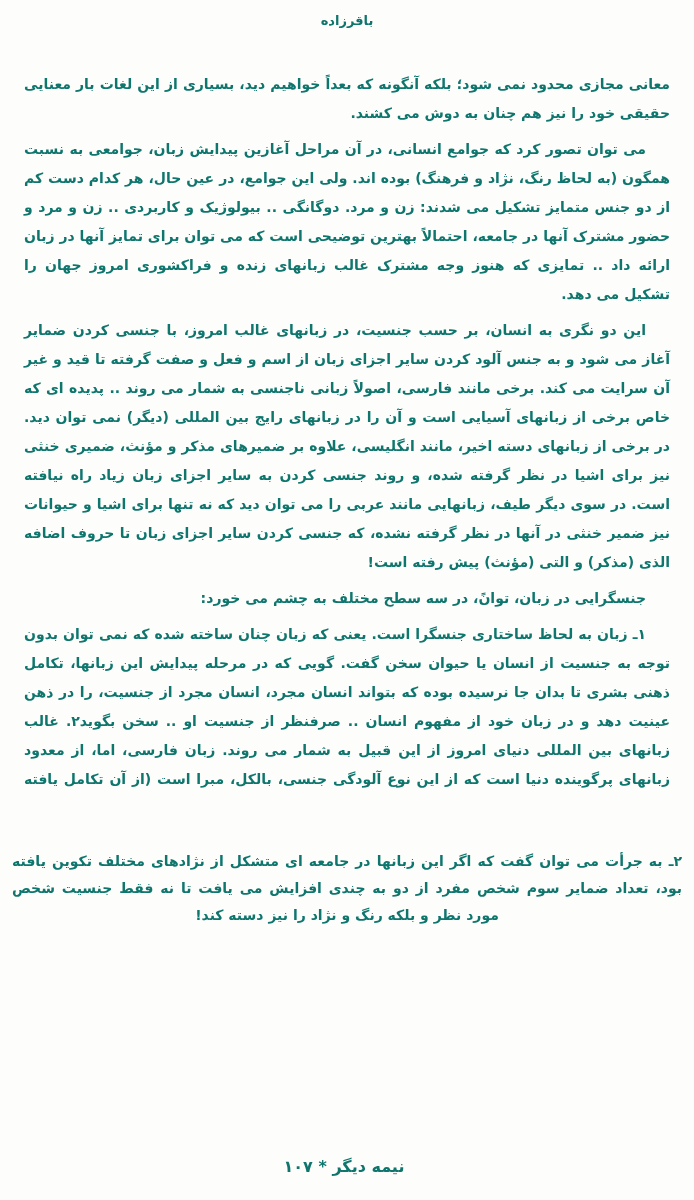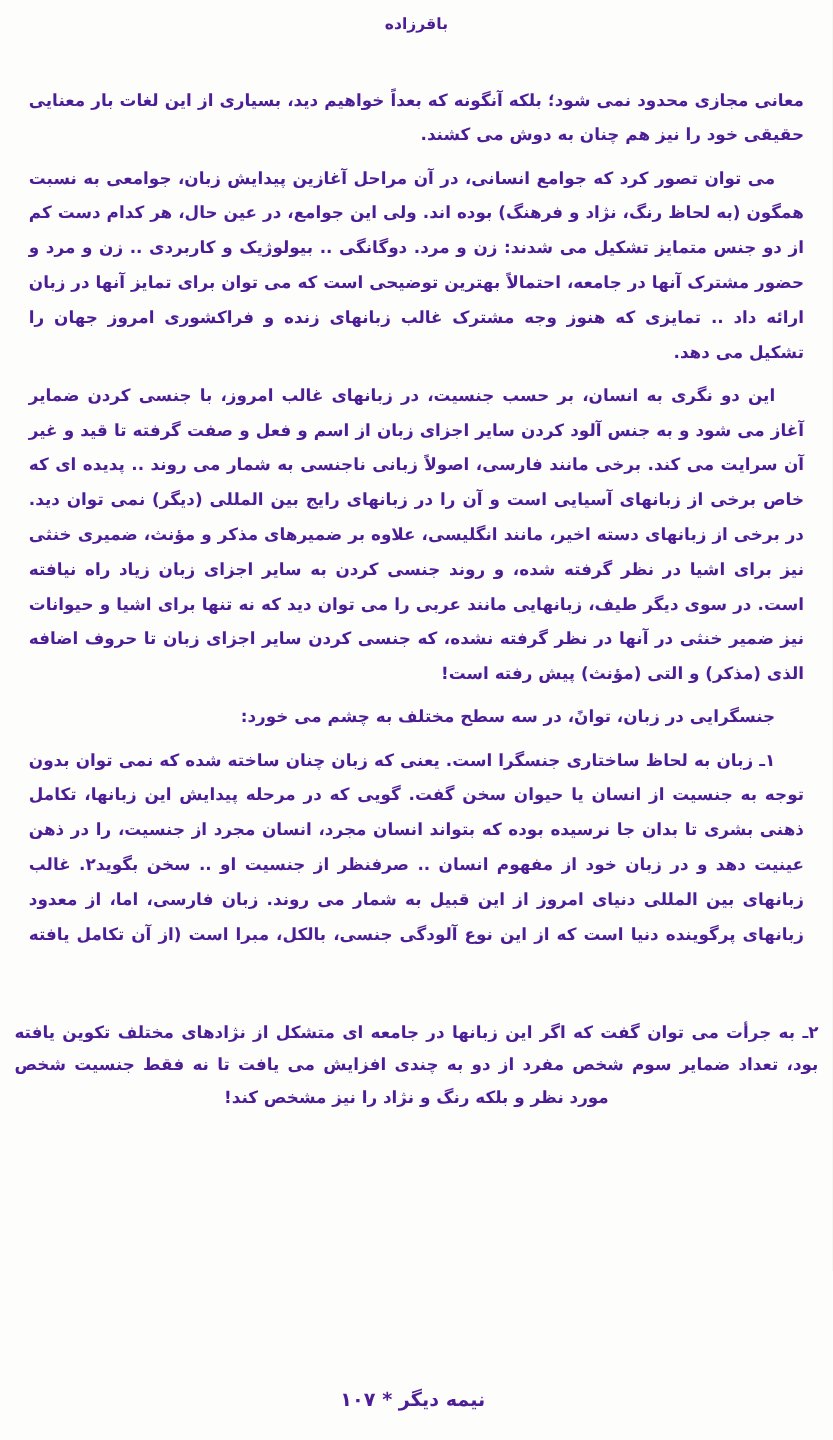--- a/index.html
+++ b/index.html
@@ -6,21 +6,21 @@
     margin: 0;
     padding: 0;
     background: #e8e8e4;
   }
   .page {
     position: relative;
     width: 694px;
     height: 1200px;
     margin: 0 auto;
     background: #fdfdfb;
-    color: #4c1d95;
+    color: #0f766e;
     font-family: "DejaVu Sans", sans-serif;
     overflow: hidden;
     box-sizing: border-box;
     direction: rtl;
   }
   .running-head {
     padding-top: 13px;
     text-align: center;
     font-size: 13px;
     font-weight: bold;
@@ -74,20 +74,20 @@
 
   <div class="body-text">
     <p class="noindent">معانی مجازی محدود نمی شود؛ بلکه آنگونه که بعداً خواهیم دید، بسیاری از این لغات بار معنایی حقیقی خود را نیز هم چنان به دوش می کشند.</p>
     <p>می توان تصور کرد که جوامع انسانی، در آن مراحل آغازین پیدایش زبان، جوامعی به نسبت همگون (به لحاظ رنگ، نژاد و فرهنگ) بوده اند. ولی این جوامع، در عین حال، هر کدام دست کم از دو جنس متمایز تشکیل می شدند: زن و مرد. دوگانگی .. بیولوژیک و کاربردی .. زن و مرد و حضور مشترک آنها در جامعه، احتمالاً بهترین توضیحی است که می توان برای تمایز آنها در زبان ارائه داد .. تمایزی که هنوز وجه مشترک غالب زبانهای زنده و فراکشوری امروز جهان را تشکیل می دهد.</p>
     <p>این دو نگری به انسان، بر حسب جنسیت، در زبانهای غالب امروز، با جنسی کردن ضمایر آغاز می شود و به جنس آلود کردن سایر اجزای زبان از اسم و فعل و صفت گرفته تا قید و غیر آن سرایت می کند. برخی مانند فارسی، اصولاً زبانی ناجنسی به شمار می روند .. پدیده ای که خاص برخی از زبانهای آسیایی است و آن را در زبانهای رایج بین المللی (دیگر) نمی توان دید. در برخی از زبانهای دسته اخیر، مانند انگلیسی، علاوه بر ضمیرهای مذکر و مؤنث، ضمیری خنثی نیز برای اشیا در نظر گرفته شده، و روند جنسی کردن به سایر اجزای زبان زیاد راه نیافته است. در سوی دیگر طیف، زبانهایی مانند عربی را می توان دید که نه تنها برای اشیا و حیوانات نیز ضمیر خنثی در آنها در نظر گرفته نشده، که جنسی کردن سایر اجزای زبان تا حروف اضافه الذی (مذکر) و التی (مؤنث) پیش رفته است!</p>
     <p>جنسگرایی در زبان، توانً، در سه سطح مختلف به چشم می خورد:</p>
     <p class="continues">۱ـ زبان به لحاظ ساختاری جنسگرا است. یعنی که زبان چنان ساخته شده که نمی توان بدون توجه به جنسیت از انسان یا حیوان سخن گفت. گویی که در مرحله پیدایش این زبانها، تکامل ذهنی بشری تا بدان جا نرسیده بوده که بتواند انسان مجرد، انسان مجرد از جنسیت، را در ذهن عینیت دهد و در زبان خود از مفهوم انسان .. صرفنظر از جنسیت او .. سخن بگوید۲. غالب زبانهای بین المللی دنیای امروز از این قبیل به شمار می روند. زبان فارسی، اما، از معدود زبانهای پرگوینده دنیا است که از این نوع آلودگی جنسی، بالکل، مبرا است (از آن  تکامل یافته</p>
   </div>
 
   <div class="footnote">
-    <p>۲ـ به جرأت می توان گفت که اگر این زبانها در جامعه ای متشکل از نژادهای مختلف تکوین یافته بود، تعداد ضمایر سوم شخص مفرد از دو به چندی افزایش می یافت تا نه فقط جنسیت شخص مورد نظر و بلکه رنگ و نژاد را نیز مشخص کند!</p>
+    <p>۲ـ به جرأت می توان گفت که اگر این زبانها در جامعه ای متشکل از نژادهای مختلف تکوین یافته بود، تعداد ضمایر سوم شخص مفرد از دو به چندی افزایش می یافت تا نه فقط جنسیت شخص مورد نظر و بلکه رنگ و نژاد را نیز دسته کند!</p>
   </div>
 
   <div class="page-footer">
     <span>نیمه دیگر * ۱۰۷</span>
   </div>
 
 </div>
 
 </body></html>

